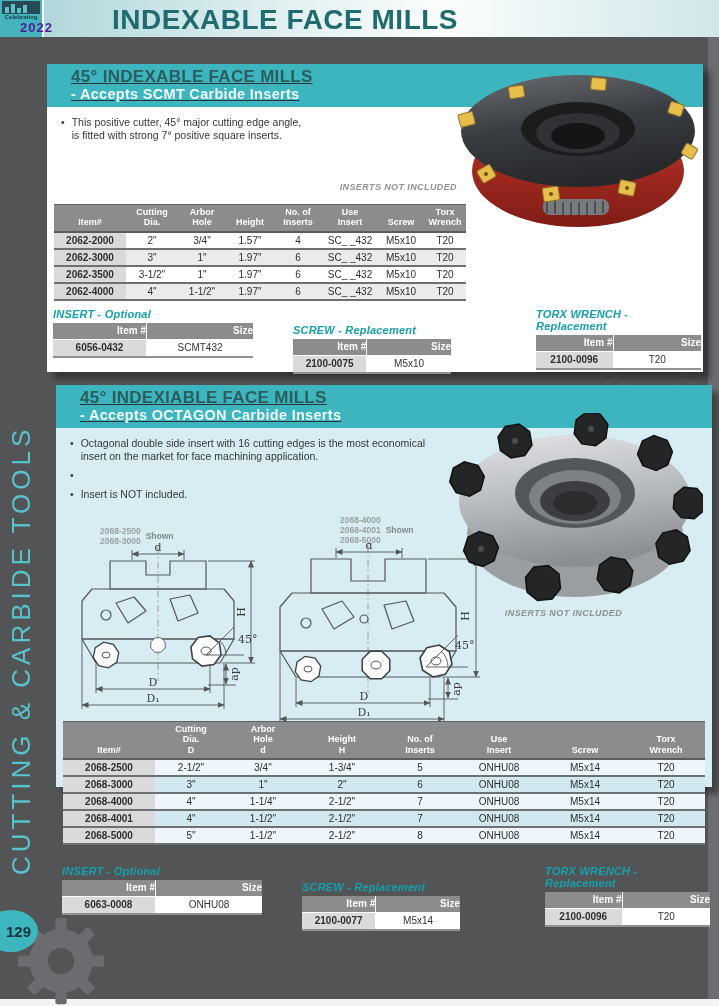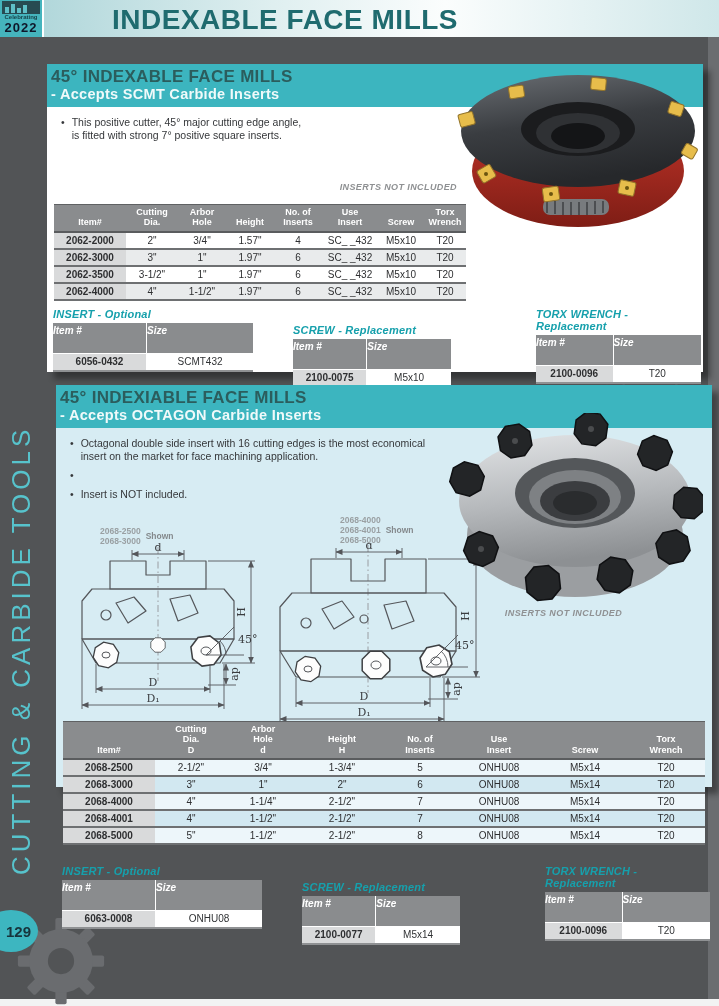--- a/index.html
+++ b/index.html
@@ -6,41 +6,41 @@
   .page{position:relative;width:719px;height:1006px;background:#525456;overflow:hidden;
         font-family:"Liberation Sans",sans-serif;color:#303234;}
 
   
   .topbar{position:absolute;left:0;top:0;width:719px;height:37px;z-index:4;
           background:linear-gradient(90deg,#a9d3d7 0%,#dfeff0 38%,#fbfdfd 62%,#cfe7e9 100%);}
   .logo{position:absolute;left:0;top:0;width:42px;height:37px;background:#45b4bd;border-right:2px solid #fff;}
   .logo-img{height:13px;margin:1px 2px 0 2px;background:#274b52;display:flex;gap:2px;align-items:flex-end;padding:1px 3px;box-sizing:border-box;}
   .logo-img i{display:block;width:4px;background:#5fc0c8;}
   .logo-celebrating{font-size:6px;line-height:7px;color:#17454c;text-align:center;font-weight:bold;}
-  .logo-year{font-size:13px;line-height:13px;color:#0f172a;text-align:center;font-weight:bold;letter-spacing:1px;}
+  .logo-year{font-size:13px;line-height:13px;color:#4c1d95;font-weight:bold;letter-spacing:1px;padding-left:20px;}
   .page-title{position:absolute;left:112px;top:4px;font-size:28px;font-weight:bold;color:#1f6b6f;letter-spacing:.5px;}
 
   
   .right-strip{position:absolute;right:0;top:37px;width:11px;height:962px;background:#6b6d70;z-index:1;}
   .bottom-strip{position:absolute;left:0;bottom:0;width:719px;height:7px;background:#f2f3f3;z-index:1;}
   .gear-abs{position:absolute;z-index:1;}
 
   
   .sidebar-text{position:absolute;left:2px;top:392px;width:38px;height:516px;z-index:1;
                 writing-mode:vertical-rl;transform:rotate(180deg);text-align:center;line-height:38px;
                 font-size:26px;letter-spacing:4px;color:#57c3cc;}
   .page-badge{position:absolute;left:-16px;top:910px;width:54px;height:42px;border-radius:50%;
               background:#3db6c0;z-index:3;display:flex;align-items:center;justify-content:flex-end;
               padding-right:7px;box-sizing:border-box;font-size:15px;font-weight:bold;color:#17343c;}
 
   
   .panel{position:absolute;z-index:2;box-shadow:7px 7px 6px rgba(15,15,15,.45);}
   .panel1{left:47px;top:64px;width:656px;height:308px;background:#ffffff;}
   .panel2{left:56px;top:385px;width:656px;height:402px;background:#d7ecf3;}
-  .band{background:#3cb5bf;padding:3px 0 5px 4px;}
+  .band{background:#3cb5bf;padding:3px 0 5px 24px;text-decoration:underline;}
   .band-title{font-size:17px;line-height:19px;font-weight:bold;color:#2b5d5d;letter-spacing:.3px;}
   .band-sub{font-size:14.5px;line-height:16px;font-weight:bold;color:#f0fafa;letter-spacing:.3px;}
 
   .bullets{margin:9px 0 0 14px;width:412px;}
   .bullet{display:flex;gap:7px;font-size:10.5px;line-height:1.25;color:#35373a;margin-bottom:6px;}
   .bullet .dot{flex:0 0 auto;}
   .bullet .btxt{white-space:pre-line;}
 
   .note{position:absolute;font-size:9px;font-weight:bold;font-style:italic;color:#8f9193;letter-spacing:.4px;}
   .note1{left:250px;top:118px;width:160px;text-align:right;}
@@ -64,22 +64,22 @@
   .spec1 tr:nth-child(odd)  td:not(.col0){background:#ffffff;}
   .spec2 td.col0{background:#c9dde6;}
   .spec2 tr:nth-child(odd)  td:not(.col0){background:#edf6fa;}
   .spec2 tr:nth-child(even) td:not(.col0){background:#d2e8f1;}
 
   
   .subtable{position:absolute;}
   .sub-title{font-size:11px;font-weight:bold;font-style:italic;color:#16a0ac;margin-bottom:3px;letter-spacing:.2px;}
   .sub-head,.sub-row{display:flex;}
   .sub-head{border-bottom:1px solid #fff;}
-  .sub-head span{background:#8a8c8e;color:#fff;font-size:10px;font-weight:bold;text-align:left;
-                 padding:2px 0 17px;font-style:italic;}
+  .sub-head span{background:#8a8c8e;color:#fff;font-size:10px;font-weight:bold;text-align:right;
+                 padding:2px 0 3px;}
   .sub-row{border-bottom:2px solid #8f9193;}
   .sub-row span{font-size:10px;text-align:center;padding:2px 0 3px;}
   .sub-c.item{background:#d9dadb;font-weight:bold;color:#2e2f31;}
   .sub-c.size{background:#ffffff;}
   .w-item{width:47%;border-right:1.5px solid #fff;box-sizing:border-box;}
   .w-size{width:53%;}
   .st-a{left:6px;width:200px;}
   .st-b{left:246px;width:158px;margin-top:16px;}
   .st-c{left:489px;width:165px;}
   .row1 .subtable{top:244px;}

